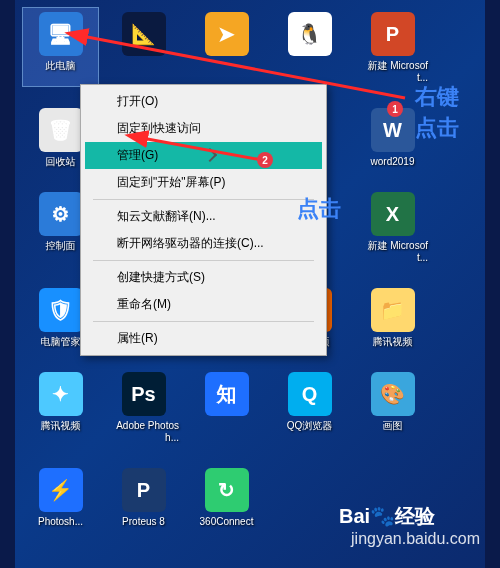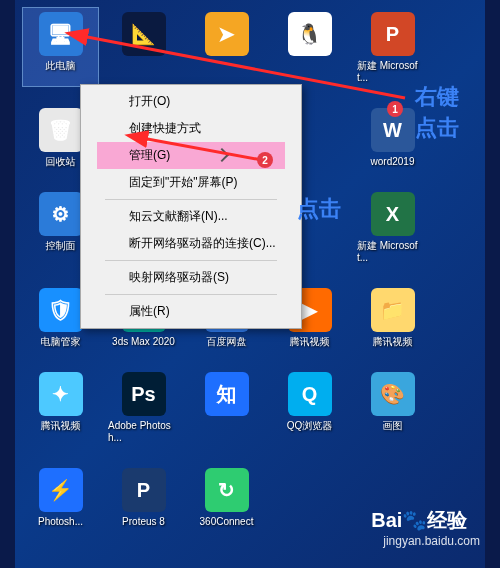--- a/index.html
+++ b/index.html
@@ -40,48 +40,48 @@
 .icon-box {
   width: 48px;
   height: 48px;
   display: flex;
   align-items: center;
   justify-content: center;
   margin-bottom: 2px;
 }
 .icon-label {
   font-size: 10px;
-  text-align: left;
+  text-align: right;
   line-height: 1.2;
   max-width: 72px;
   word-break: break-all;
   text-shadow: 1px 1px 2px #000;
 }
 .spacer { height: 48px; }
 
 
 .context-menu {
   position: absolute;
   left: 80px;
   top: 84px;
-  width: 222px;
+  width: 247px;
   background: #f0f0f0;
   border: 1px solid #aaa;
   box-shadow: 3px 3px 8px rgba(0,0,0,0.4);
   font-size: 12px;
   color: #000;
-  padding: 3px 16px;
+  padding: 3px 4px;
 }
 .menu-item {
   padding: 5px 8px 5px 32px;
   cursor: pointer;
   position: relative;
 }
 .menu-item:hover, .menu-item.hover {
-  background: #f9a8d4;
+  background: #14b8a6;
 }
 .menu-sep {
   height: 1px;
   background: #ccc;
   margin: 3px 8px;
 }
 .menu-item.hover::after {
   content: '';
   position: absolute;
   left: 120px;
@@ -123,21 +123,21 @@
   right: 20px;
   bottom: 20px;
   color: #fff;
   font-size: 12px;
 }
 .watermark .logo {
   font-size: 20px;
   font-weight: bold;
 }
 .watermark .url {
-  font-size: 12px;
+  font-size: 16px;
   opacity: 0.85;
   padding-left: 12px;
 }
 
 
 .sq { width: 44px; height: 44px; border-radius: 6px; display:flex; align-items:center; justify-content:center; font-size:20px; color:#fff; font-weight:bold;}
 </style>
 </head>
 <body>
 
@@ -308,28 +308,29 @@
       </div>
       <div class="desktop-icon">
         <div class="spacer"></div>
         <div class="icon-label"></div>
       </div>
     </div>
 </div>
 
 <div class="context-menu" id="ctx-menu">
     <div class="menu-item">打开(O)</div>
-    <div class="menu-item">创建快捷方式</div>
+    <div class="menu-item">固定到快速访问</div>
     <div class="menu-item hover">管理(G)</div>
     <div class="menu-item">固定到"开始"屏幕(P)</div>
     <div class="menu-sep"></div>
     <div class="menu-item">知云文献翻译(N)...</div>
     <div class="menu-item">断开网络驱动器的连接(C)...</div>
     <div class="menu-sep"></div>
-    <div class="menu-item">映射网络驱动器(S)</div>
+    <div class="menu-item">创建快捷方式(S)</div>
+    <div class="menu-item">重命名(M)</div>
     <div class="menu-sep"></div>
     <div class="menu-item">属性(R)</div>
   </div>
 
 <svg style="position:absolute; left:0; top:0; width:500px; height:568px; pointer-events:none">
   <defs>
     <marker id="ah" markerWidth="10" markerHeight="10" refX="2" refY="3" orient="auto">
       <path d="M0,0 L0,6 L8,3 z" fill="#ff2a2a"></path>
     </marker>
   </defs>

